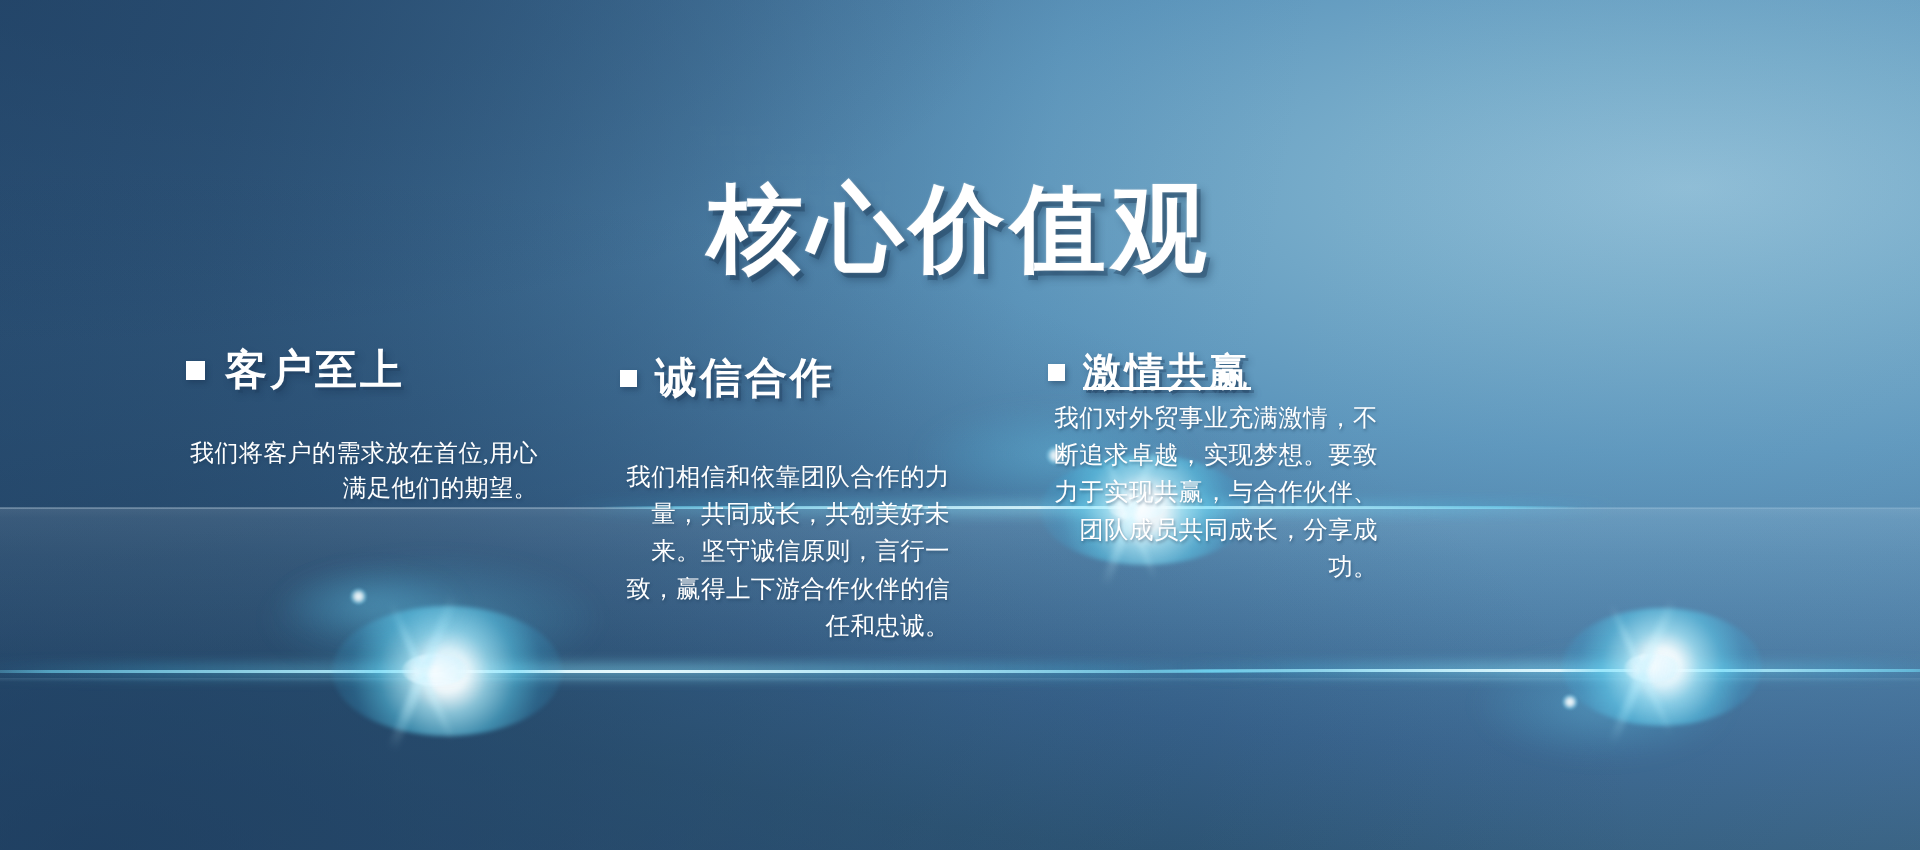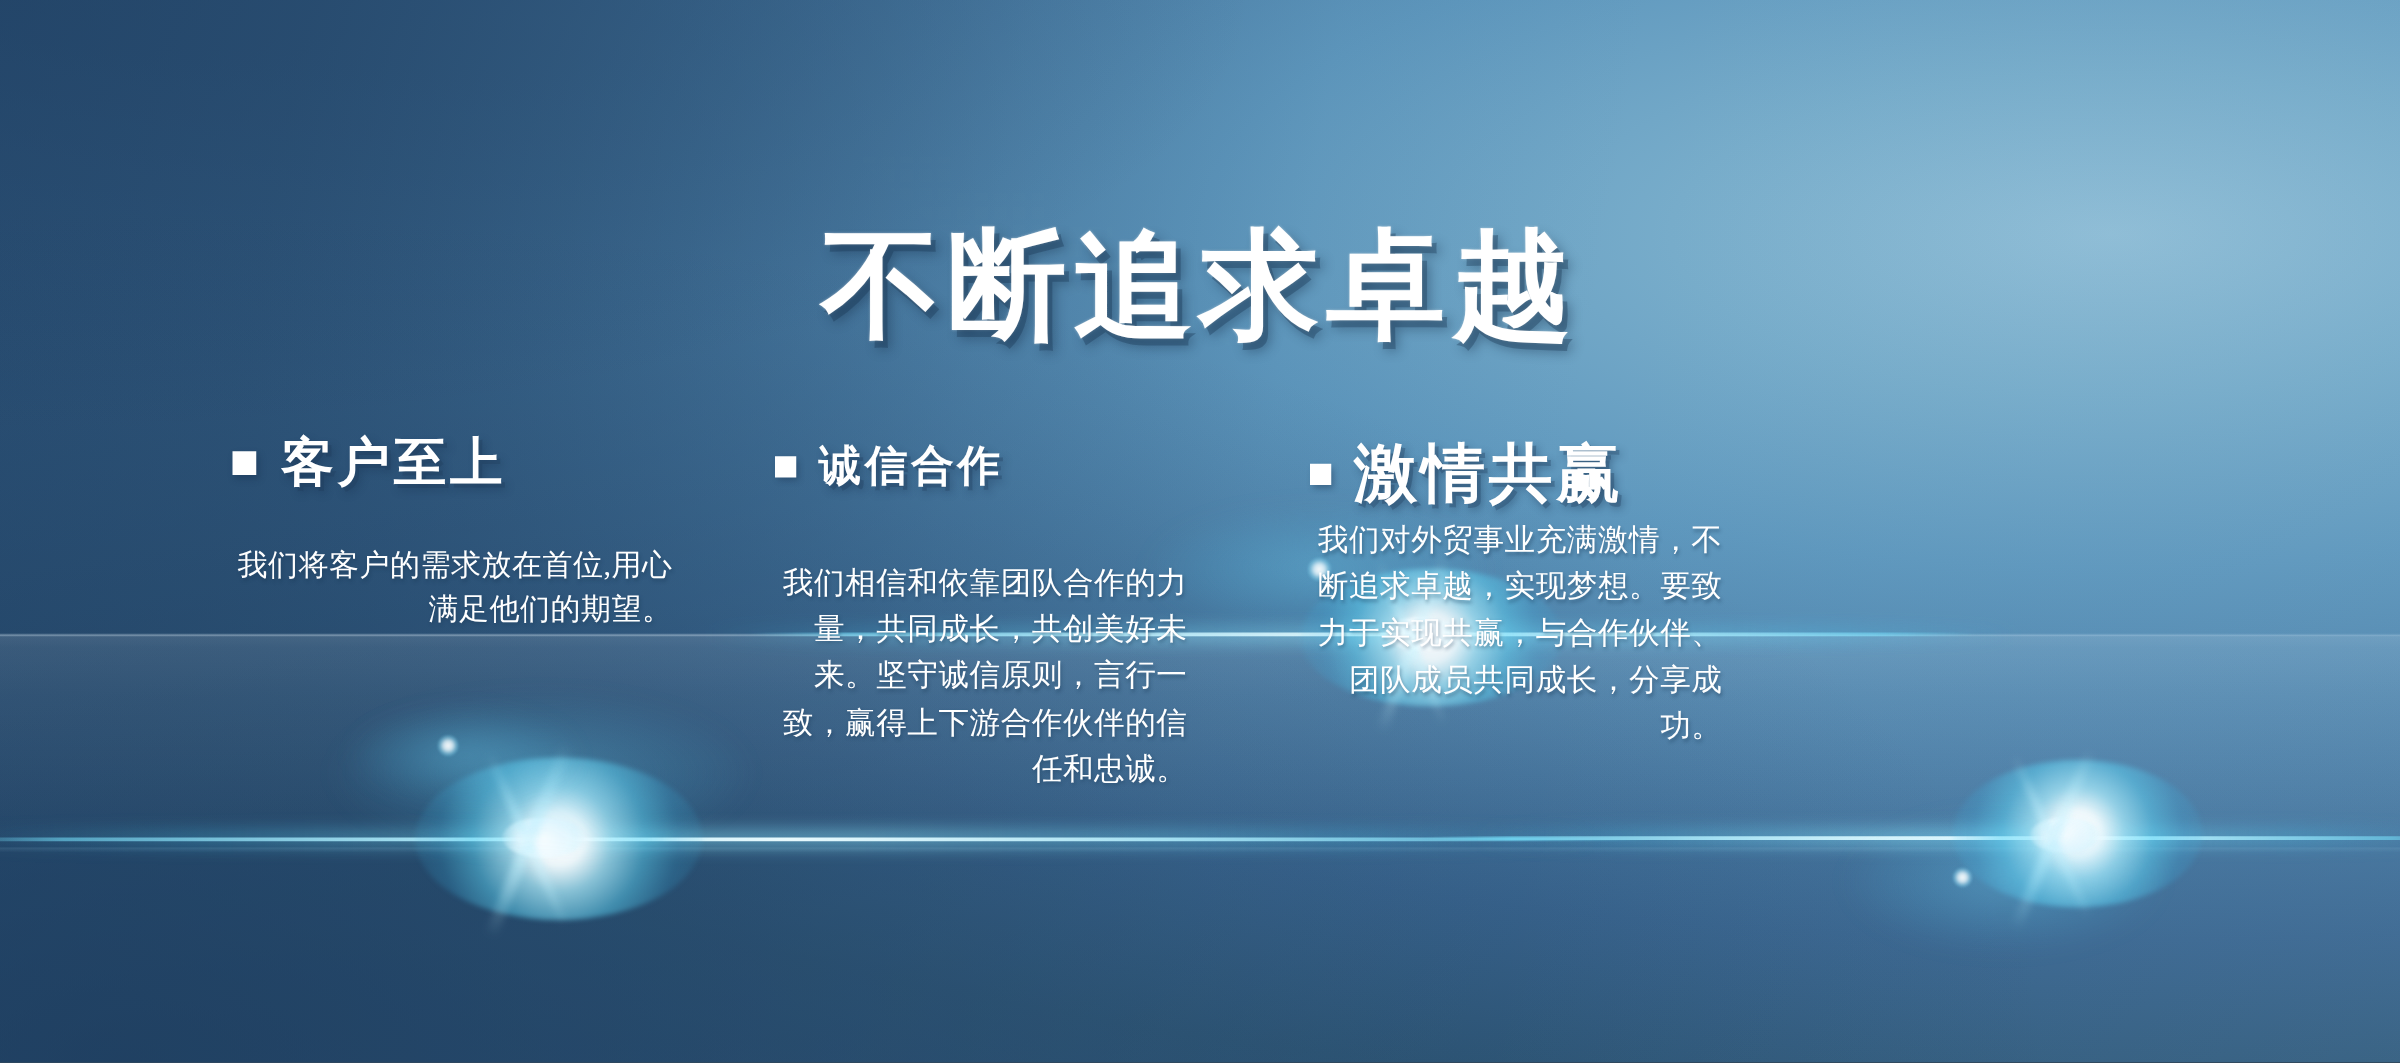--- a/index.html
+++ b/index.html
@@ -152,22 +152,22 @@
     display:flex;align-items:center;
     color:#ffffff;
     font-size:42px;
     font-weight:700;
     letter-spacing:3px;
     white-space:nowrap;
     text-shadow:
       3px 3px 0 rgba(30,60,90,0.32),
       4px 5px 7px rgba(22,48,78,0.42);
   }
-  .head-2{font-size:34px;}
-  .head-3{font-size:51px;}
+  .head-2{font-size:42px;}
+  .head-3{font-size:39px;text-decoration:underline;}
 
   .bullet{
     width:19px;height:19px;
     background:#ffffff;
     margin-right:20px;
     flex:0 0 auto;
     box-shadow:2px 3px 5px rgba(22,48,78,0.40);
   }
   .head-2 .bullet,.head-3 .bullet{width:17px;height:17px;margin-right:18px;}
 
@@ -303,21 +303,21 @@
     <div class="streak-glow" style="top:662px;left:1180px;right:-40px;"></div>
     <div class="streak" style="top:669px;left:1140px;right:-60px;"></div>
     <div class="core" style="left:1562px;top:608px;width:200px;height:118px;"></div>
     <div class="core-sharp" style="left:1624px;top:654px;width:56px;height:28px;"></div>
     <div class="spike" style="left:1638px;top:594px;width:9px;height:155px;transform:rotate(23deg);transform-origin:50% 50%;"></div>
     <div class="spike" style="left:1638px;top:598px;width:6px;height:142px;transform:rotate(-25deg);transform-origin:50% 50%;"></div>
     <div class="orb-halo" style="left:1478px;top:650px;width:250px;height:110px;"></div>
     <div class="orb" style="left:1562px;top:694px;width:16px;height:16px;"></div>
   </div>
 
-  <div class="title">不断追求卓越</div>
+  <div class="title">核心价值观</div>
 
   <div class="columns">
 
     <div class="col col-1">
       <div class="head">
         <span class="bullet"></span>
         <span>客户至上</span>
       </div>
       <div class="body body-1">我们将客户的需求放在首位,用心满足他们的期望。</div>
     </div>

